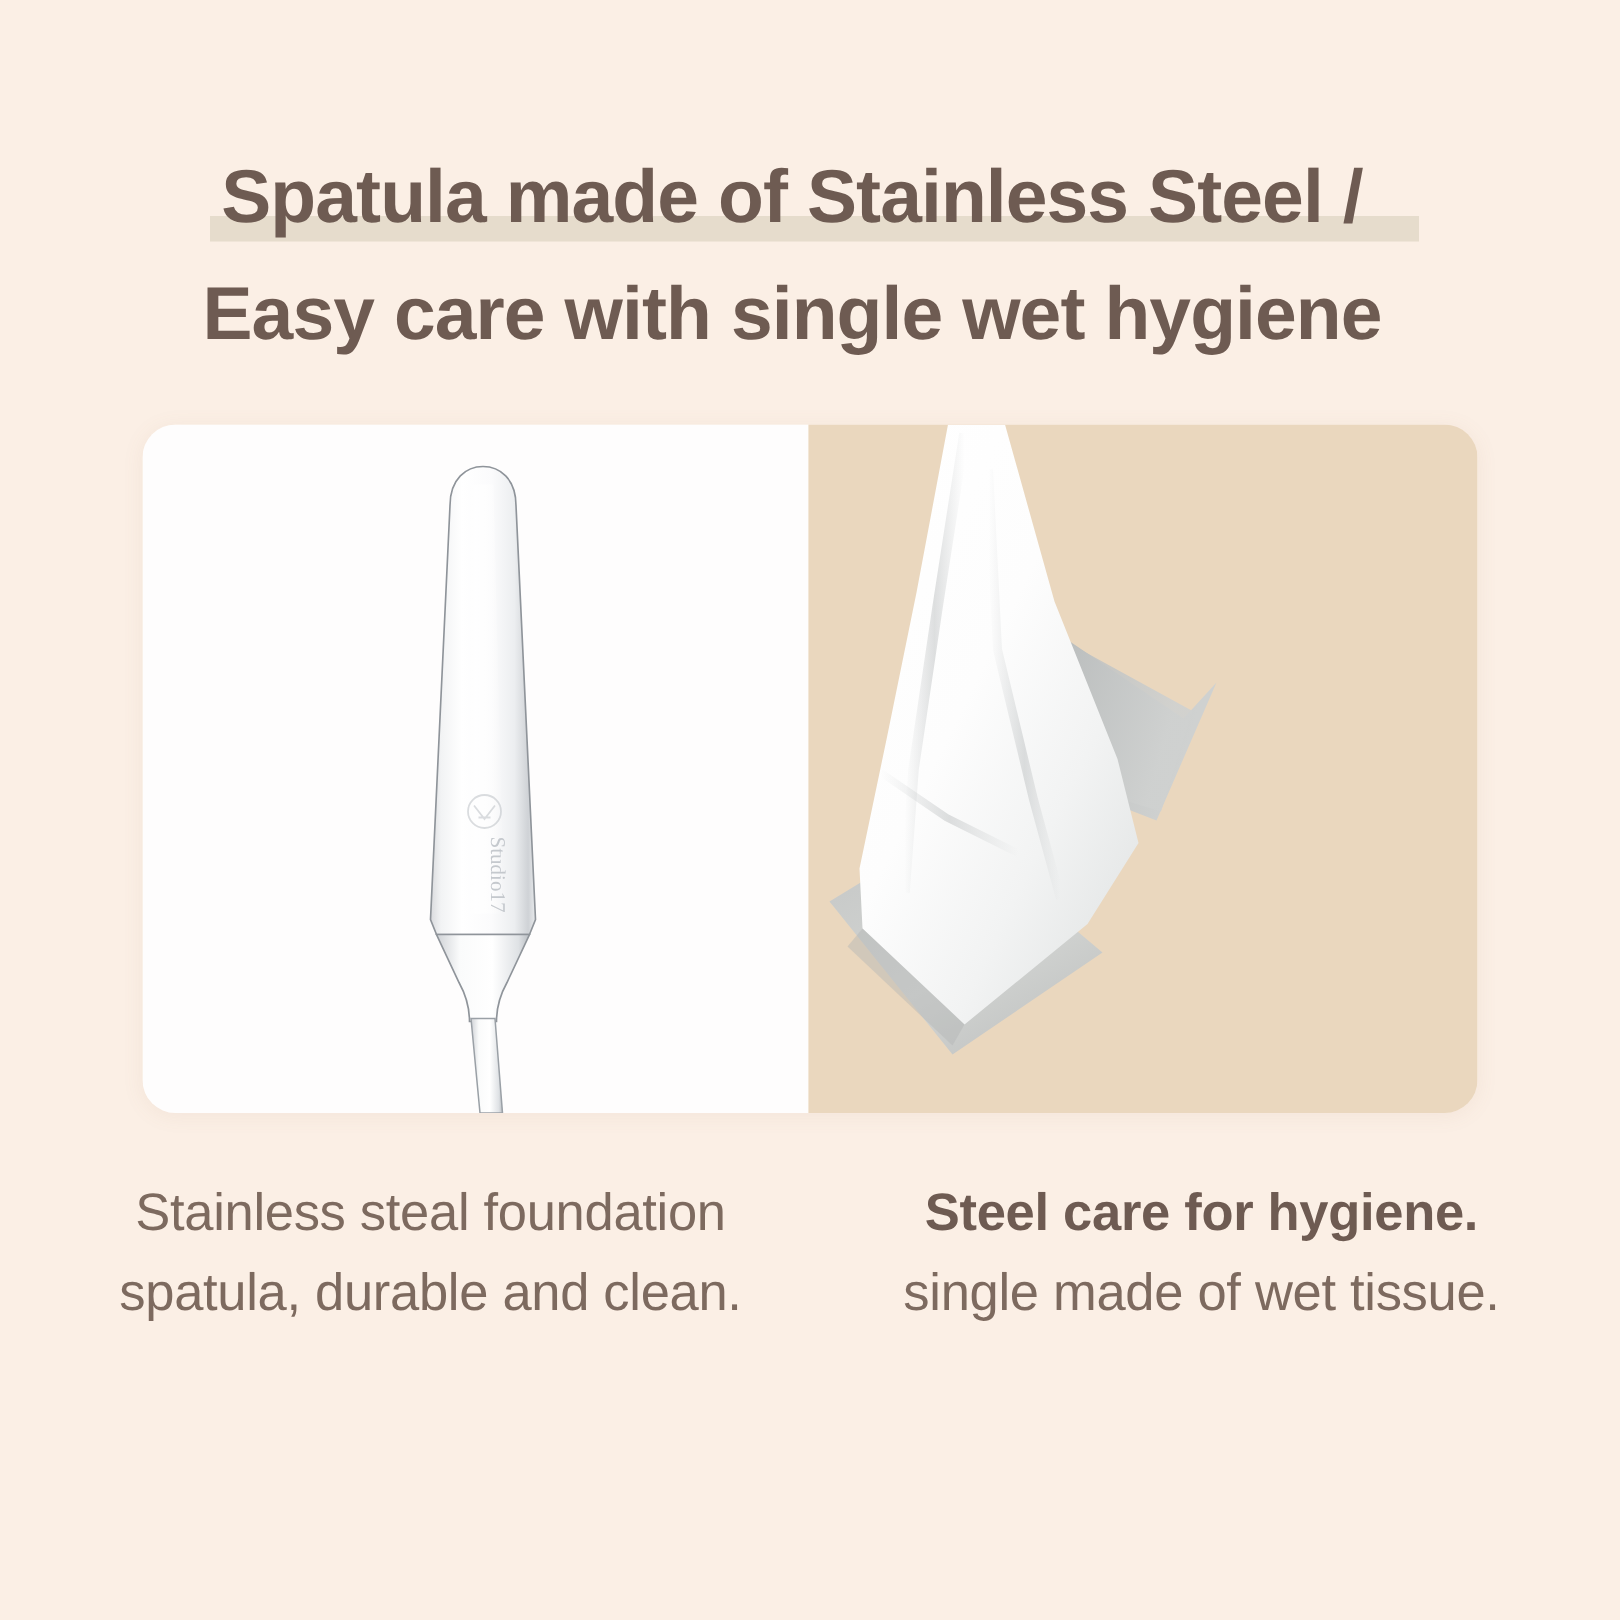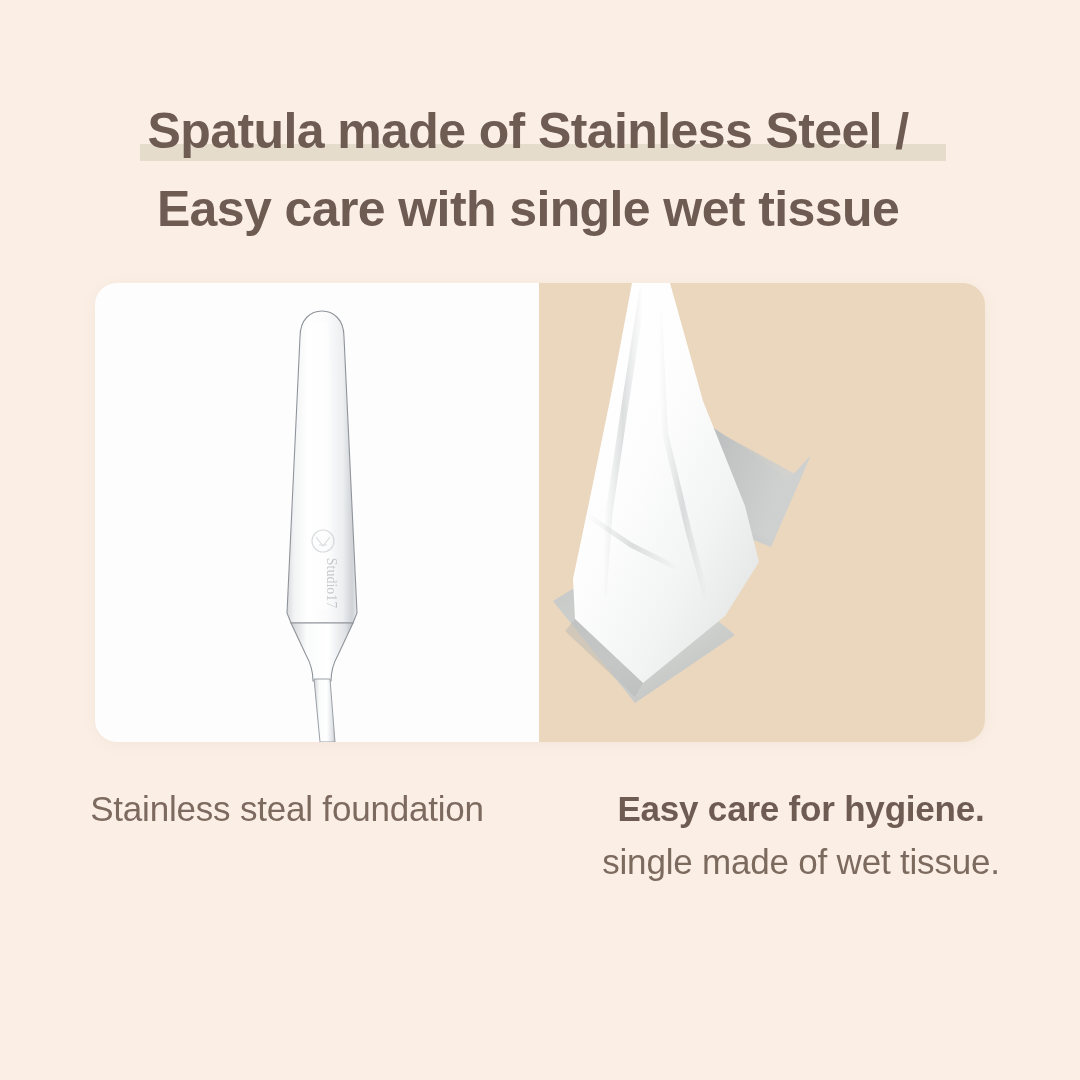--- a/index.html
+++ b/index.html
@@ -88,21 +88,21 @@
 </style>
 </head>
 <body>
 
 <div class="headline">
   <span class="headline-line">
     <span class="hl-band"></span>
     <span class="txt">Spatula made of Stainless Steel /</span>
   </span>
   <span class="headline-line">
-    <span class="txt">Easy care with single wet tissue</span>
+    <span class="txt">Easy care with single wet hygiene</span>
   </span>
 </div>
 
 <div class="card">
 
   <div class="panel-left">
     <svg class="spatula" viewBox="0 0 444 459" preserveAspectRatio="none">
       <defs>
         <linearGradient id="bladeG" x1="0" y1="0" x2="1" y2="0">
           <stop offset="0%" stop-color="#d9dadd"></stop>
@@ -186,19 +186,20 @@
 
       <path d="M36,336 L104,400 L96,414 L26,348 Z" fill="#b4b6b5" opacity="0.45"></path>
     </svg>
   </div>
 </div>
 
 <div class="captions">
 
   <div class="cap-col left">
     <span class="cap-line">Stainless steal foundation</span>
+    <span class="cap-line">spatula, durable and clean.</span>
   </div>
 
   <div class="cap-col right">
-    <span class="cap-line bold">Easy care for hygiene.</span>
+    <span class="cap-line bold">Steel care for hygiene.</span>
     <span class="cap-line">single made of wet tissue.</span>
   </div>
 </div>
 
 </body></html>

